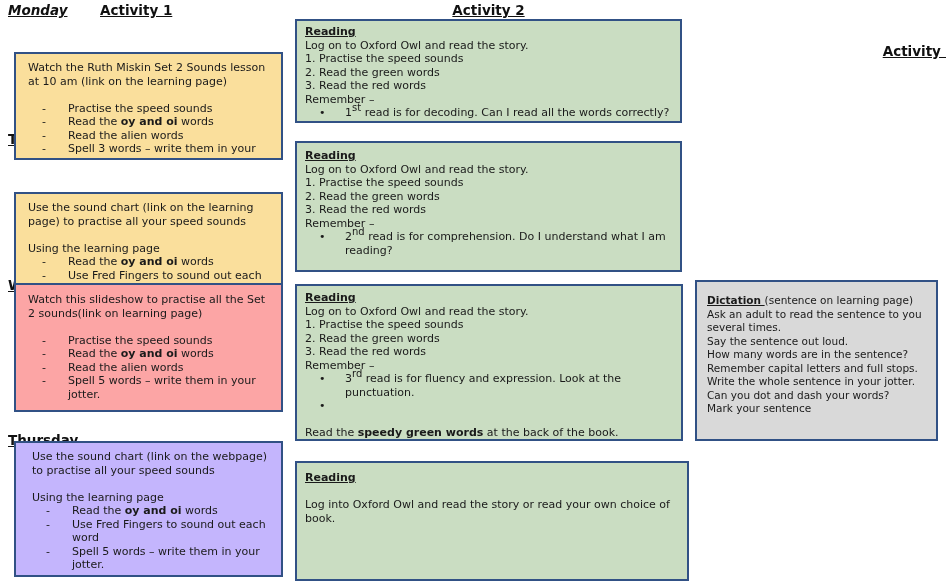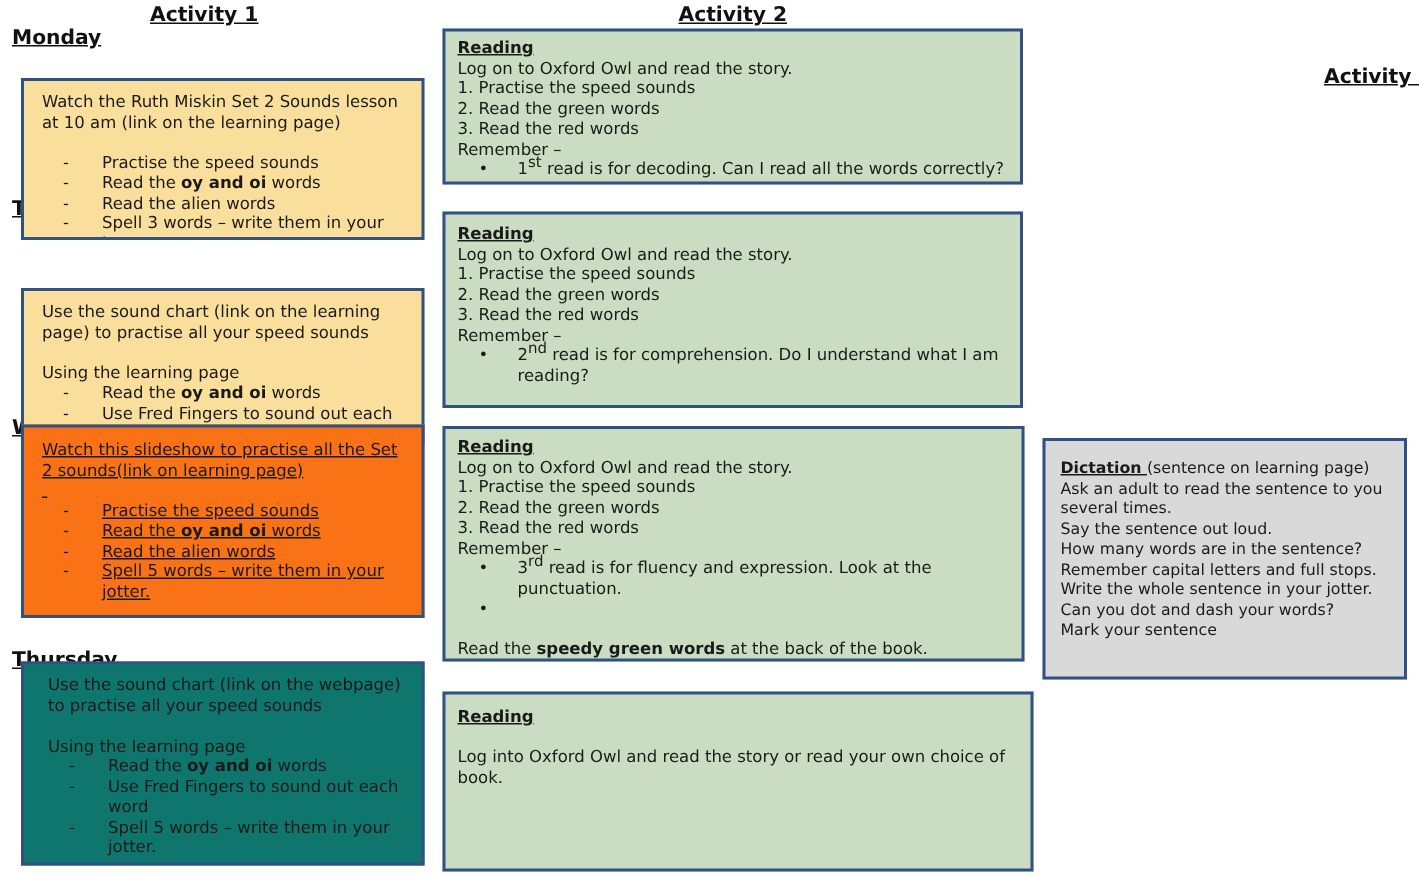--- a/index.html
+++ b/index.html
@@ -13,21 +13,21 @@
 
   
   .hdr {
     position: absolute;
     font-weight: bold;
     font-size: 13.5px;
     text-decoration: underline;
     color: #111;
     white-space: nowrap;
   }
-  .hdr-monday    { left: 8;  left: 8px;  top: 17px; }
+  .hdr-monday    { left: 8;  left: 8px;  top: 2px; font-style: italic; }
   .hdr-activity1 { left: 100px; top: 2px; }
   .hdr-activity2 { left: 295px; top: 2px; width: 387px; text-align: center; }
   .hdr-activity3 { left: 712px; top: 2px; width: 243px; text-align: right; margin-top: 41px; }
   .hdr-tuesday   { left: 8px;  top: 131px; }
   .hdr-wednesday { left: 8px;  top: 263px; margin-top: 14px; }
   .hdr-thursday  { left: 8px;  top: 432px; }
 
   
   .box {
     position: absolute;
@@ -42,21 +42,21 @@
   .b { font-weight: bold; }
   .u { text-decoration: underline; }
   sup { font-size: 10px; line-height: 0; }
 
   #box-monday-a1    { left: 14px;  top: 20px;  width: 269px; height: 108px; padding: 7px 8px 0 12px; margin-top: 32px; }
   #box-monday-a2    { left: 295px; top: 19px;  width: 387px; height: 104px; padding: 4px 8px 0 8px; }
   #box-tuesday-a1   { left: 14px;  top: 149px; width: 269px; height: 104px; padding: 7px 8px 0 12px; margin-top: 43px; }
   #box-tuesday-a2   { left: 295px; top: 141px; width: 387px; height: 131px; padding: 6px 8px 0 8px; }
   #box-wednesday-a1 { left: 14px;  top: 283px; width: 269px; height: 129px; padding: 8px 8px 0 12px; }
   #box-wednesday-a2 { left: 295px; top: 284px; width: 388px; height: 157px; padding: 5px 8px 0 8px; }
-  #box-wednesday-a3 { left: 695px; top: 292px; width: 243px; height: 161px; padding: 12px 6px 0 10px; font-size: 10.5px; }
+  #box-wednesday-a3 { left: 695px; top: 280px; width: 243px; height: 161px; padding: 12px 6px 0 10px; font-size: 10.5px; }
   #box-thursday-a1  { left: 14px;  top: 441px; width: 269px; height: 136px; padding: 7px 8px 0 12px; }
   #box-thursday-a2  { left: 295px; top: 461px; width: 394px; height: 120px; padding: 8px 8px 0 8px; }
 </style>
 </head>
 <body>
 
 <div class="sheet">
 
   <div class="hdr hdr-monday">Monday</div>
   <div class="hdr hdr-activity1">Activity 1</div>
@@ -95,21 +95,21 @@
       <div class="line"><span class="b u">Reading</span></div>
       <div class="line"><span>Log on to Oxford Owl and read the story.</span></div>
       <div class="line"><span>1. Practise the speed sounds</span></div>
       <div class="line"><span>2. Read the green words</span></div>
       <div class="line"><span>3. Read the red words</span></div>
       <div class="line"><span>Remember –</span></div>
       <div class="line bullet"><span class="marker">•</span><span>2</span><sup>nd</sup><span> read is for comprehension. Do I understand what I am reading?</span></div>
       <div class="line">&nbsp;</div>
       <div class="line"><span>Ask and adult to complete the ‘</span><span class="b">questions to talk about</span><span>’ section</span></div>
     </div>
-  <div class="box" id="box-wednesday-a1" style="background: #f97316; border-color: rgb(49, 81, 133); text-decoration: underline;">
+  <div class="box" id="box-wednesday-a1" style="background: #fca5a5; border-color: rgb(49, 81, 133);">
       <div class="line"><span>Watch this slideshow to practise all the Set 2 sounds(link on learning page)</span></div>
       <div class="line">&nbsp;</div>
       <div class="line bullet"><span class="marker">-</span><span>Practise the speed sounds</span></div>
       <div class="line bullet"><span class="marker">-</span><span>Read the </span><span class="b">oy and oi</span><span> words</span></div>
       <div class="line bullet"><span class="marker">-</span><span>Read the alien words</span></div>
       <div class="line bullet"><span class="marker">-</span><span>Spell 5 words – write them in your jotter.</span></div>
     </div>
   <div class="box" id="box-wednesday-a2" style="background: rgb(202, 221, 194); border-color: rgb(49, 81, 133);">
       <div class="line"><span class="b u">Reading</span></div>
       <div class="line"><span>Log on to Oxford Owl and read the story.</span></div>
@@ -126,21 +126,21 @@
   <div class="box" id="box-wednesday-a3" style="background: rgb(217, 217, 217); border-color: rgb(49, 81, 133);">
       <div class="line"><span class="b u">Dictation </span><span>(sentence on learning page)</span></div>
       <div class="line"><span>Ask an adult to read the sentence to you several times.</span></div>
       <div class="line"><span>Say the sentence out loud.</span></div>
       <div class="line"><span>How many words are in the sentence?</span></div>
       <div class="line"><span>Remember capital letters and full stops.</span></div>
       <div class="line"><span>Write the whole sentence in your jotter.</span></div>
       <div class="line"><span>Can you dot and dash your words?</span></div>
       <div class="line"><span>Mark your sentence</span></div>
     </div>
-  <div class="box" id="box-thursday-a1" style="background: #0f766e; border-color: rgb(49, 81, 133); padding-left: 16px;">
+  <div class="box" id="box-thursday-a1" style="background: #c4b5fd; border-color: rgb(49, 81, 133); padding-left: 16px;">
       <div class="line"><span>Use the sound chart (link on the webpage) to practise all your speed sounds</span></div>
       <div class="line">&nbsp;</div>
       <div class="line"><span>Using the learning page</span></div>
       <div class="line bullet"><span class="marker">-</span><span>Read the </span><span class="b">oy and oi</span><span> words</span></div>
       <div class="line bullet"><span class="marker">-</span><span>Use Fred Fingers to sound out each word</span></div>
       <div class="line bullet"><span class="marker">-</span><span>Spell 5 words – write them in your jotter.</span></div>
     </div>
   <div class="box" id="box-thursday-a2" style="background: rgb(202, 221, 194); border-color: rgb(49, 81, 133);">
       <div class="line"><span class="b u">Reading</span></div>
       <div class="line">&nbsp;</div>

